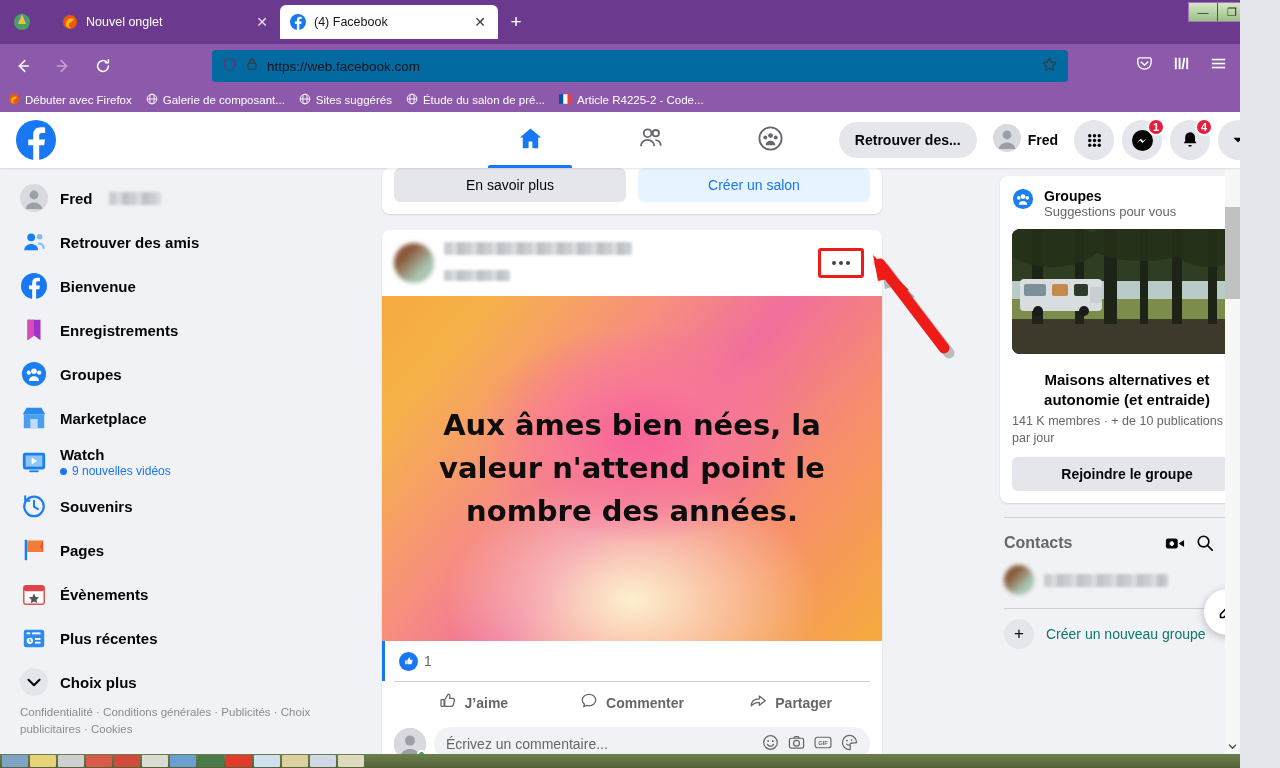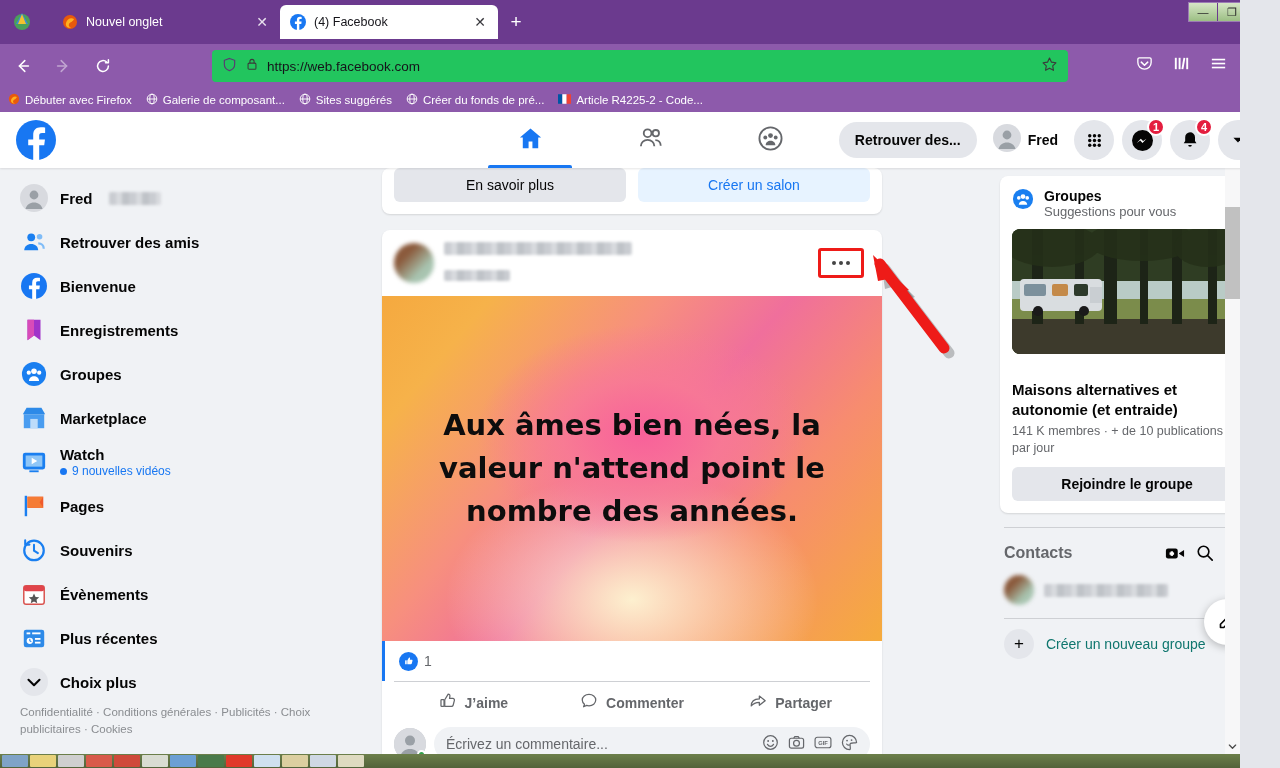--- a/index.html
+++ b/index.html
@@ -51,21 +51,21 @@
   .ff-navbar {
     position: absolute; top: 44px; left: 0; width: 1280px; height: 44px;
     background: #8d5aab;
     display: flex; align-items: center;
   }
   .navbtn { width: 34px; height: 30px; margin-left: 6px; display:flex; align-items:center;
     justify-content:center; color: #fff; }
   .navbtn.fwd { opacity: .45; }
   .urlbar {
     position: absolute; left: 212px; top: 50px; width: 856px; height: 32px;
-    background: #22c55e; border-radius: 4px;
+    background: #0369a1; border-radius: 4px;
     display: flex; align-items: center; padding: 0 10px; gap: 8px;
   }
   .urlbar .url-text { font-size: 13.5px; color: #15141a; flex: 1; }
   .url-icons-right { position: absolute; right: 12px; top: 54px; display: flex; gap: 18px; }
 
   .ff-bookmarks {
     position: absolute; top: 88px; left: 0; width: 1280px; height: 24px;
     background: #8d5aab;
     display: flex; align-items: center; padding-left: 8px; gap: 14px;
   }
@@ -186,21 +186,21 @@
 
   
   .fb-right-col { position: absolute; left: 992px; top: 56px; width: 274px; padding: 8px 12px 0 8px; }
   .grp-card { background: #fff; border-radius: 8px; box-shadow: 0 1px 2px rgba(0,0,0,.12); padding: 12px; position: relative; }
   .grp-head { display: flex; gap: 10px; align-items: flex-start; }
   .grp-title { font-size: 14px; font-weight: bold; color: #050505; }
   .grp-sub { font-size: 13px; color: #65676b; }
   .grp-close { position: absolute; right: 10px; top: 10px; font-size: 16px; color: #050505; }
   .grp-photo { margin-top: 10px; height: 125px; border-radius: 8px; overflow: hidden; position: relative;
     background: linear-gradient(180deg,#2b3a22 0%, #4c5c33 45%, #6d7a44 75%, #5a6336 100%); }
-  .grp-name { margin-top: 26px; font-size: 15px; font-weight: bold; color: #050505; line-height: 20px; }
+  .grp-name { margin-top: 16px; font-size: 15px; font-weight: bold; color: #050505; line-height: 20px; text-align: center; }
   .grp-info { margin-top: 3px; font-size: 12.5px; color: #65676b; line-height: 17px; }
   .grp-join { margin-top: 10px; height: 34px; border-radius: 6px; background: #e4e6eb;
     display: flex; align-items: center; justify-content: center; font-size: 14px; font-weight: bold; color: #050505; }
   .rs-sep { height: 1px; background: #ced0d4; margin: 14px 4px 8px; }
   .rs-headrow { display: flex; align-items: center; padding: 0 4px; height: 34px; }
   .rs-headrow .t { flex: 1; font-size: 16px; font-weight: bold; color: #65676b; }
   .rs-headrow .ic { width: 30px; height: 30px; display:flex; align-items:center; justify-content:center; }
   .contact-row { display: flex; align-items: center; gap: 10px; height: 40px; padding: 0 4px; }
   .contact-av { width: 30px; height: 30px; border-radius: 50%; flex: 0 0 30px;
     background: linear-gradient(135deg,#8b5a3c 30%,#a8c4b0 70%); filter: blur(2px); }
@@ -369,21 +369,21 @@
       <span>Sites suggérés</span>
     </div>
     <div class="bm">
       <span>
         <svg viewBox="0 0 14 14" width="12" height="12">
             <circle cx="7" cy="7" r="5.6" fill="none" stroke="#fff" stroke-width="1.1"></circle>
             <ellipse cx="7" cy="7" rx="2.6" ry="5.6" fill="none" stroke="#fff" stroke-width="1.1"></ellipse>
             <path d="M1.6 7h10.8" stroke="#fff" stroke-width="1.1"></path>
           </svg>
       </span>
-      <span>Créer du fonds de pré...</span>
+      <span>Étude du salon de pré...</span>
     </div>
     <div class="bm">
       <span>
         <svg viewBox="0 0 15 11" width="13" height="10">
             <rect x="0" y="0" width="5" height="11" fill="#0055a4"></rect>
             <rect x="5" y="0" width="5" height="11" fill="#fff"></rect>
             <rect x="10" y="0" width="5" height="11" fill="#ef4135"></rect>
           </svg>
       </span>
       <span>Article R4225-2 - Code...</span>
@@ -561,37 +561,37 @@
         </span>
         <div>
           <div class="lbl">Watch</div>
           <div class="sub">9 nouvelles vidéos</div>
         </div>
       </div>
 
       <div class="side-item">
         <span class="ic">
           <svg viewBox="0 0 28 28" width="26" height="26">
+              <circle cx="14" cy="14.5" r="10.5" fill="none" stroke="#1a7ff0" stroke-width="2.4"></circle>
+              <path d="M14 8.5v6.2l4.2 2.6" fill="none" stroke="#1a7ff0" stroke-width="2.2" stroke-linecap="round"></path>
+              <path d="M4.5 8.2V3.6M4.5 8.2h4.6" stroke="#1a7ff0" stroke-width="2.2" stroke-linecap="round"></path>
+            </svg>
+        </span>
+        <span class="lbl">Souvenirs</span>
+      </div>
+
+      <div class="side-item">
+        <span class="ic">
+          <svg viewBox="0 0 28 28" width="26" height="26">
               <rect x="4" y="3" width="2.6" height="22" fill="#1a7ff0"></rect>
               <path d="M7 4h17v12H7z" fill="#f05a2b"></path>
               <path d="M7 4h17l-4 6 4 6H7z" fill="#f57c35"></path>
             </svg>
         </span>
         <span class="lbl">Pages</span>
-      </div>
-
-      <div class="side-item">
-        <span class="ic">
-          <svg viewBox="0 0 28 28" width="26" height="26">
-              <circle cx="14" cy="14.5" r="10.5" fill="none" stroke="#1a7ff0" stroke-width="2.4"></circle>
-              <path d="M14 8.5v6.2l4.2 2.6" fill="none" stroke="#1a7ff0" stroke-width="2.2" stroke-linecap="round"></path>
-              <path d="M4.5 8.2V3.6M4.5 8.2h4.6" stroke="#1a7ff0" stroke-width="2.2" stroke-linecap="round"></path>
-            </svg>
-        </span>
-        <span class="lbl">Souvenirs</span>
       </div>
 
       <div class="side-item">
         <span class="ic">
           <svg viewBox="0 0 28 28" width="26" height="26">
               <rect x="3" y="5" width="22" height="20" rx="2.5" fill="#fff" stroke="#d9534f" stroke-width="1.6"></rect>
               <rect x="3" y="5" width="22" height="6" rx="2.5" fill="#e0444b"></rect>
               <path d="M14 13.5l1.7 3.6 3.9.5-2.9 2.6.8 3.8-3.5-1.9-3.5 1.9.8-3.8-2.9-2.6 3.9-.5z" fill="#555"></path>
             </svg>
         </span>

